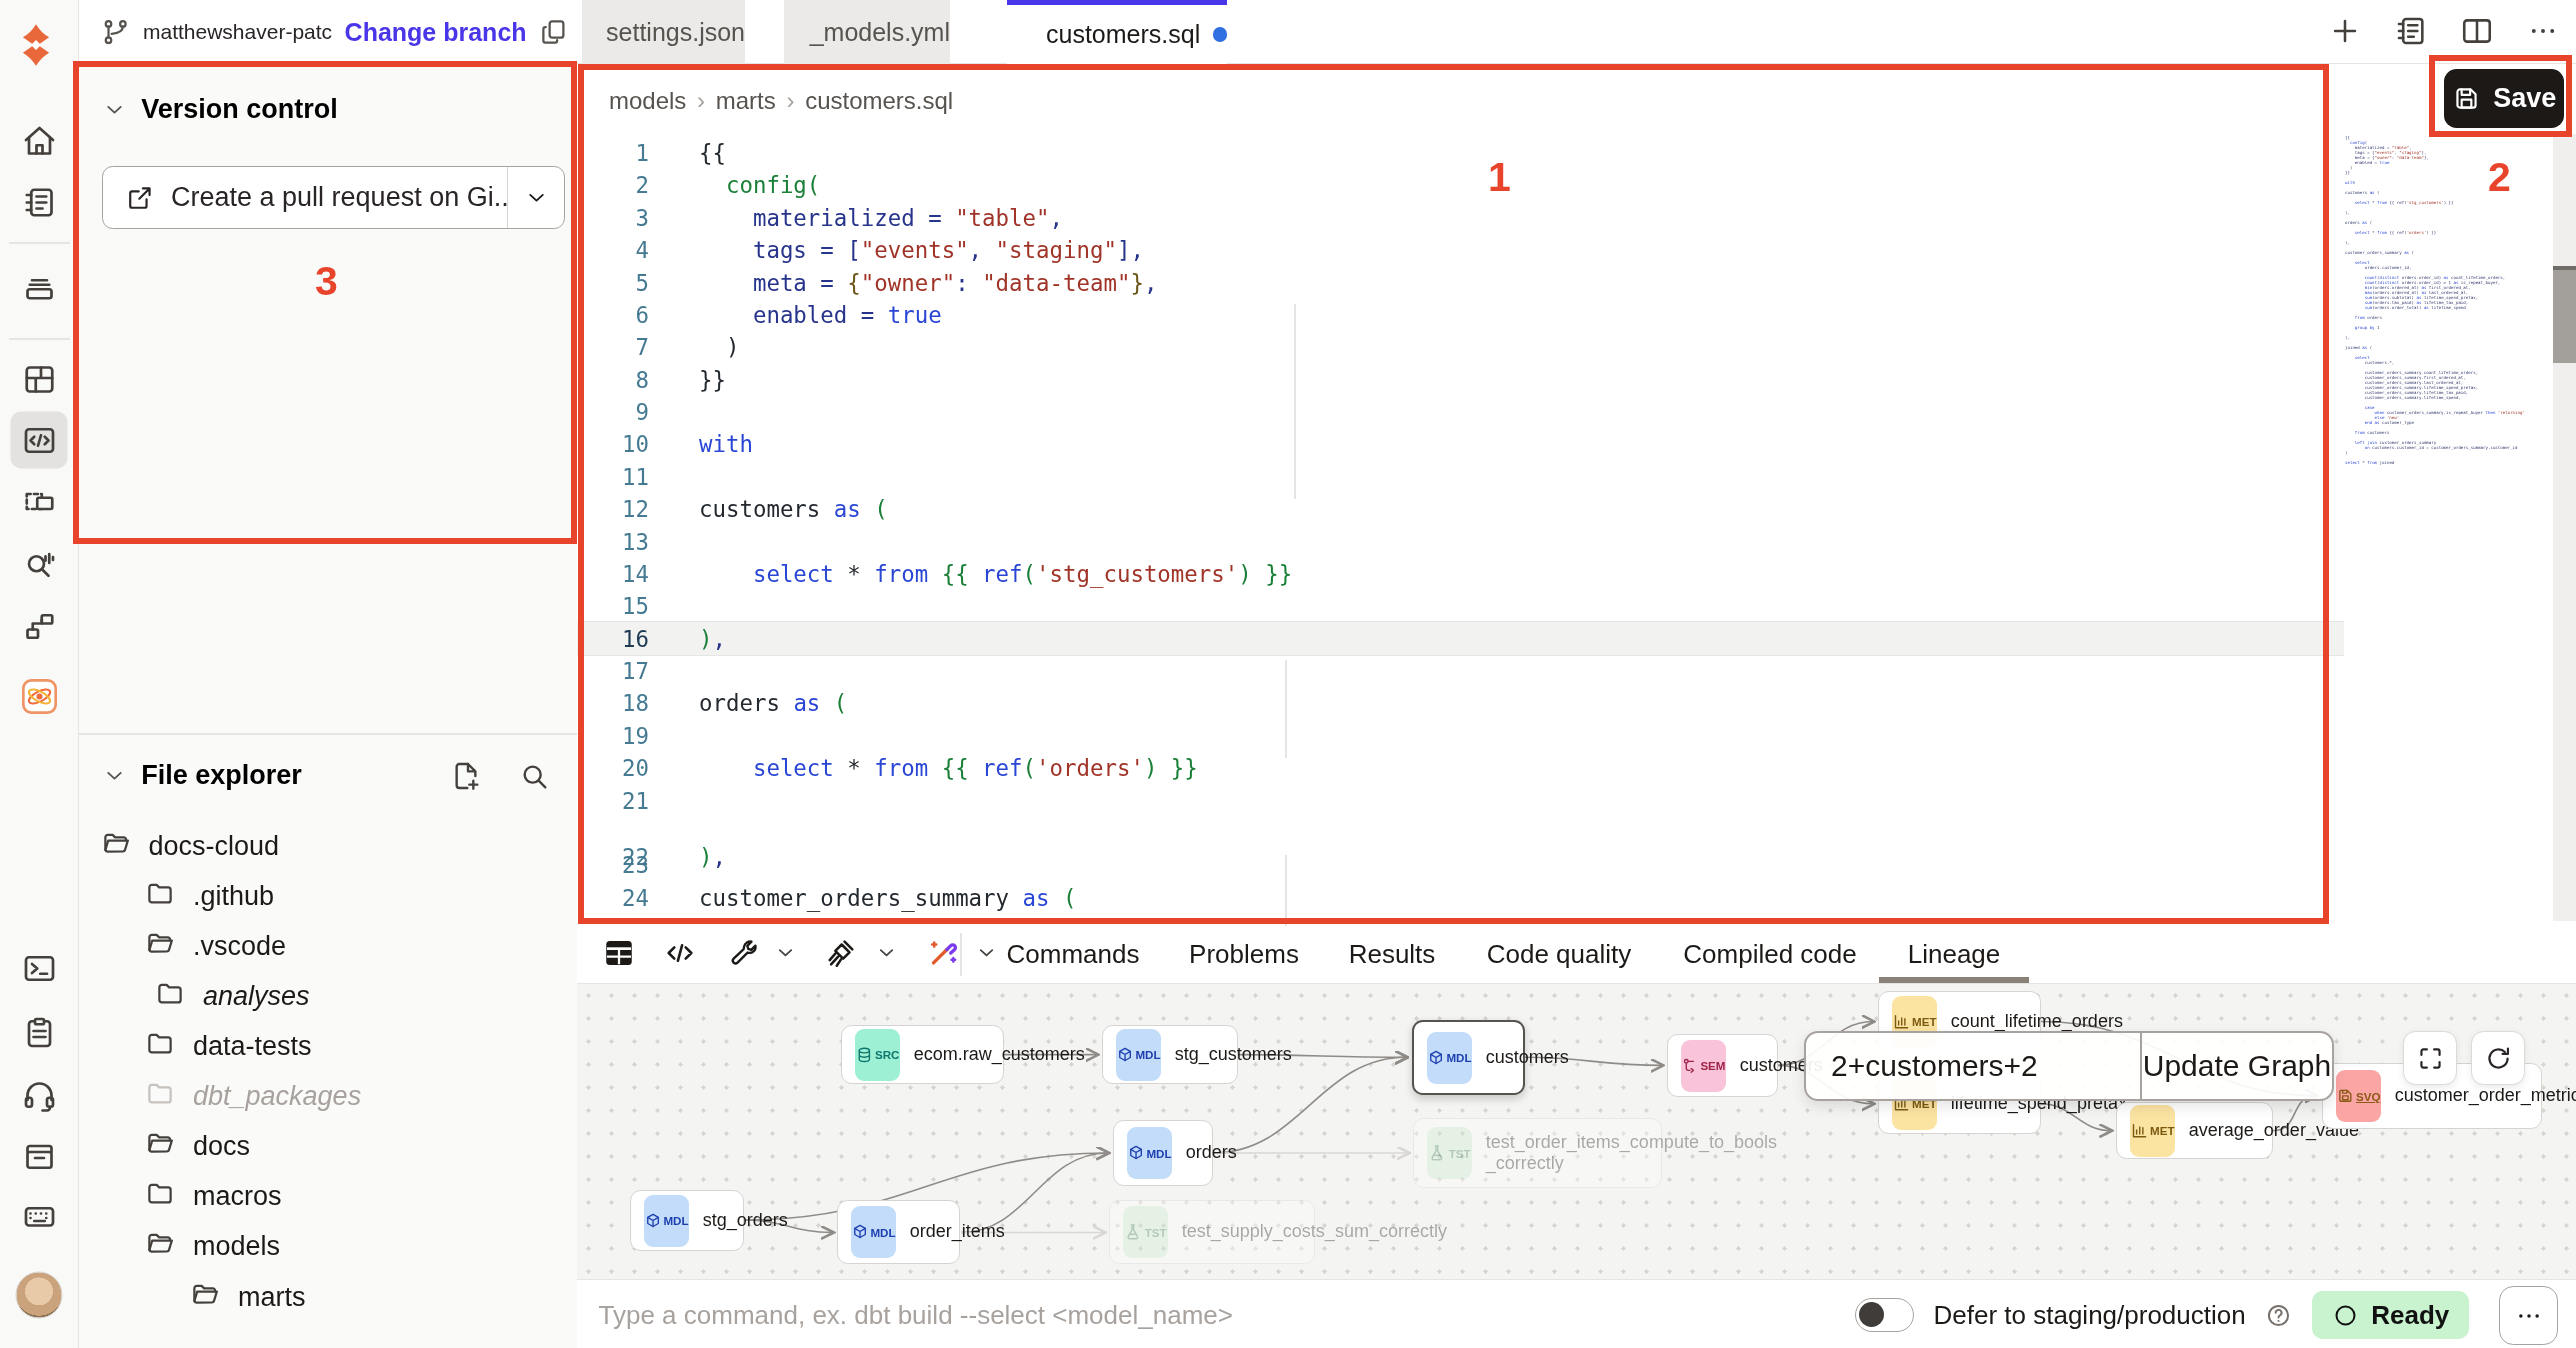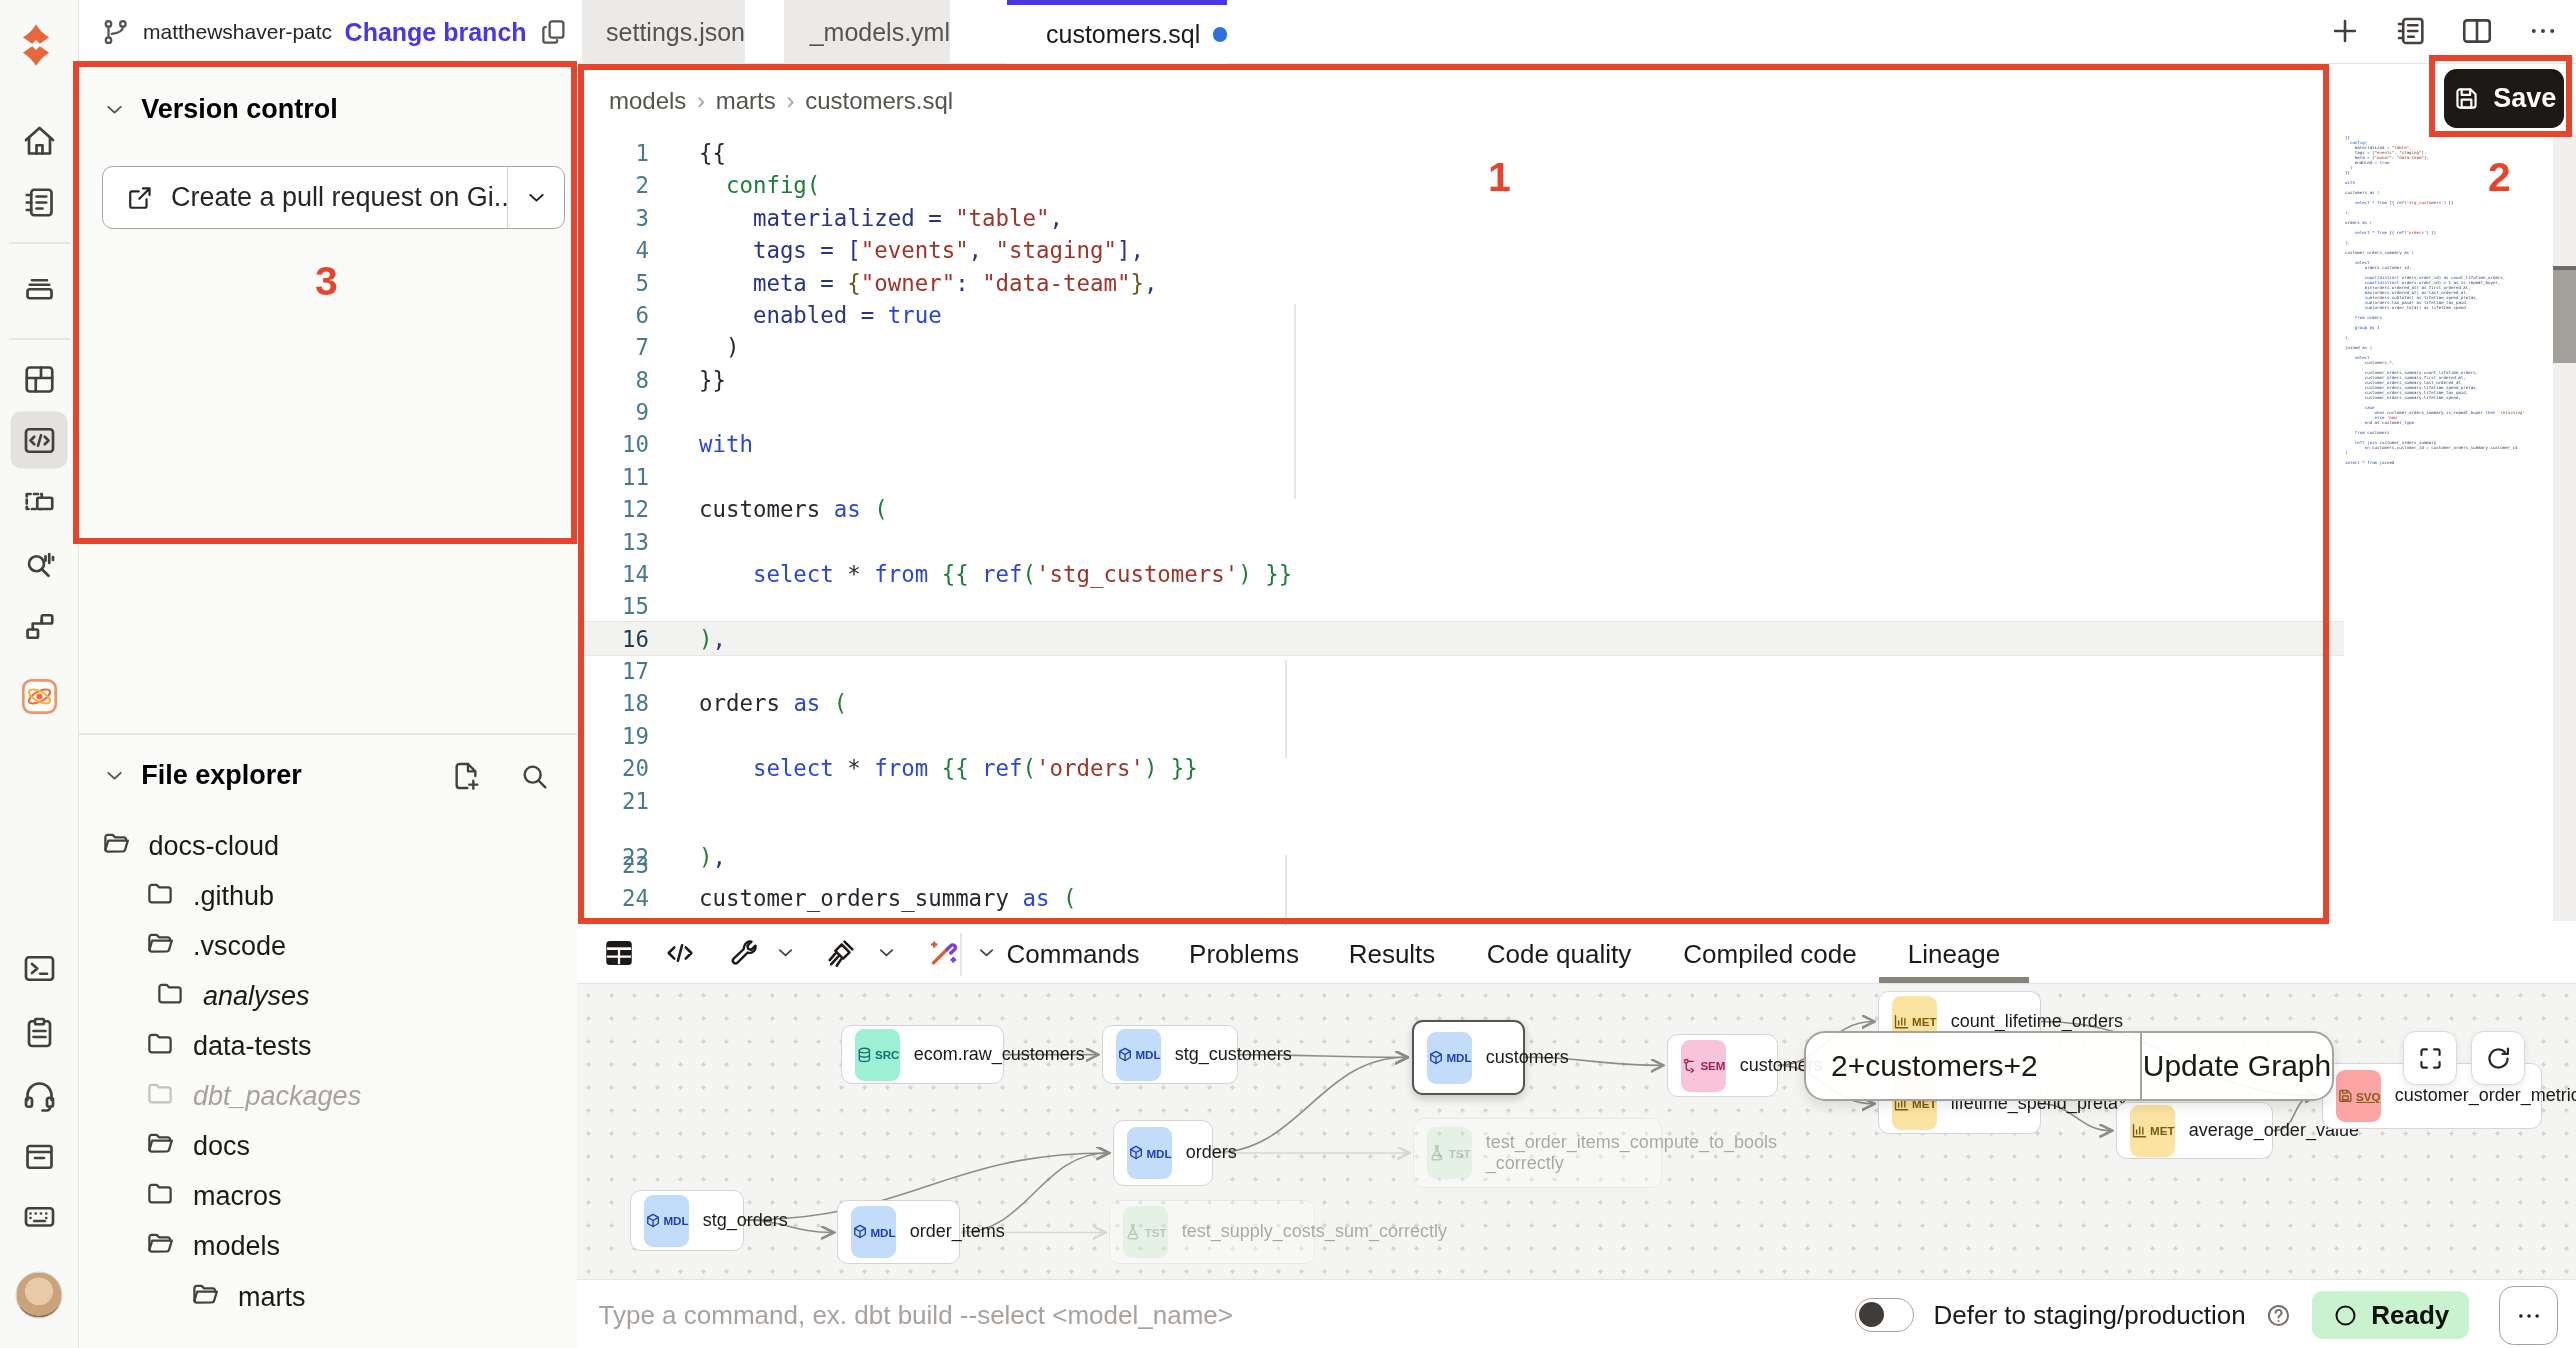--- a/index.html
+++ b/index.html
@@ -90,21 +90,21 @@
   .gnode { position:absolute; background:#fff; border:1.8px solid #d6d3d1; border-radius:10.7px;
     display:flex; align-items:center; gap:14.3px; padding-left:12.5px; z-index:3; }
   .gnode.selected { border:2.7px solid #57534e; box-shadow:0 3.6px 9px rgba(0,0,0,.18); }
   .gnode.faded { opacity:.35; }
   .chip { width:45px; height:52px; border-radius:9px; display:flex; flex-direction:row; align-items:center;
     justify-content:center; gap:1.8px; flex:0 0 auto; }
   .chip svg { width:19.7px; height:19.7px; }
   .chip .cl2 { font-size:11.6px; font-weight:700; }
   .gname { font-size:18px; color:#1c1917; line-height:21.5px; padding-right:12.5px; }
   #graph-overlay { position:absolute; left:1227px; top:47px; width:530px; height:70px; background:rgba(255,255,255,.93);
-    border:2.2px solid #a8a29e; border-radius:21px; display:flex; z-index:8; box-shadow:0 5.4px 14.3px rgba(0,0,0,.10); }
+    border:2.2px solid #a8a29e; border-radius:14px; display:flex; z-index:8; box-shadow:0 5.4px 14.3px rgba(0,0,0,.10); }
   #lineage-input { flex:1; display:flex; align-items:center; padding-left:25px; font-size:30px; color:#1c1917; }
   #update-graph { width:192px; border-left:2.2px solid #a8a29e; display:flex; align-items:center; justify-content:center;
     font-size:30px; font-weight:500; color:#1c1917; }
   .gctl { position:absolute; top:47px; width:54px; height:54px; background:#fff; border:1.3px solid #dcd9d6;
     border-radius:12.5px; display:flex; align-items:center; justify-content:center; color:#292524; z-index:9;
     box-shadow:0 2.7px 7.2px rgba(0,0,0,.08); }
   .gctl svg { width:29px; height:29px; }
 
   
   #command-bar { left:577px; top:1279px; width:1999px; height:54px; background:#fff; border-top:1.8px solid #e7e5e4; }

